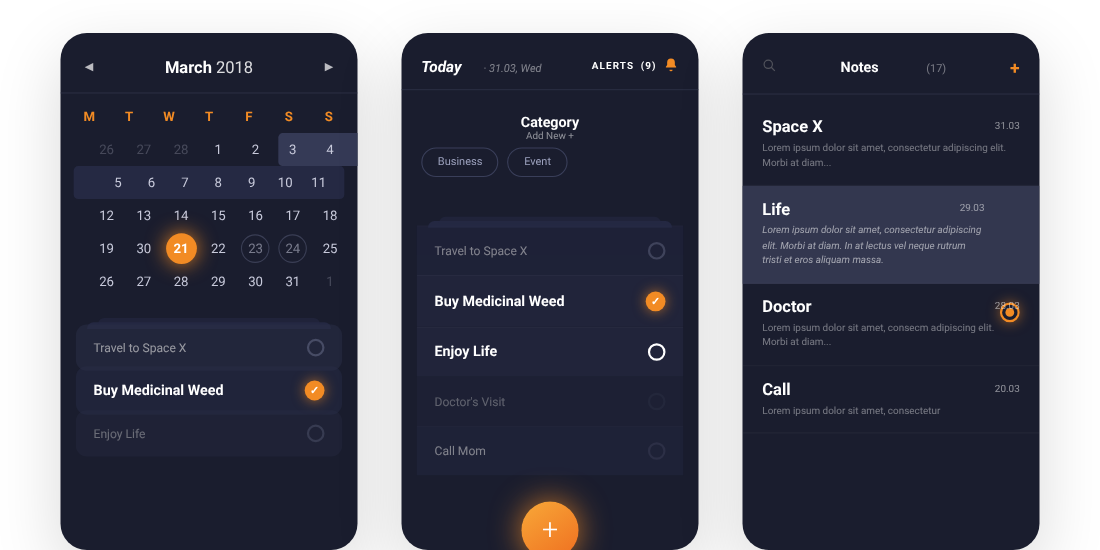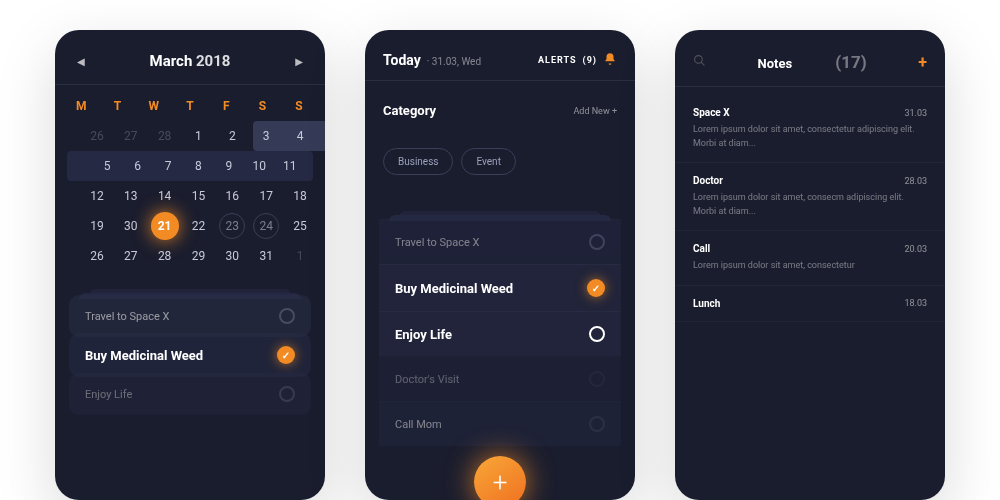--- a/index.html
+++ b/index.html
@@ -24,21 +24,21 @@
     box-shadow: 0 20px 60px rgba(0,0,0,.15);
     color: #fff;
   }
   
   .cal-header {
     display:flex; align-items:center; justify-content:space-between;
     padding: 22px 22px 14px;
     font-size: 15px;
   }
   .cal-title { font-weight: 700; }
-  .cal-title span.year { font-weight: 700; opacity:.85;margin-top:20px; }
+  .cal-title span.year { font-weight: 400; opacity:.85;margin-top:20px; }
   .arrow { opacity:.7; font-size:10px; }
   .divider { height:1px; background:#2a2e42; margin:0 0 8px; }
   .dow-row, .week-row {
     display:grid; grid-template-columns:repeat(7,1fr);
     text-align:center; font-size:12px;
     padding: 0 8px;
   }
   .dow-row { color:#f28b24; font-weight:700; padding-top:6px; padding-bottom:8px; }
   .week-row { position:relative;padding-left:25px; }
   .day-cell {
@@ -87,27 +87,27 @@
     height:6px; background:#242842; border-radius:10px 10px 0 0;
     margin:0 10px -2px;
   }
   .task-stack-back2 { margin:0 20px -2px; opacity:.6; }
 
   
   .today-header {
     display:flex; justify-content:space-between; align-items:center;
     padding:22px 18px 12px; font-size:12px;
   }
-  .today-left { display:flex; align-items:baseline; gap:6px;}
+  .today-left { display:flex; align-items:baseline; gap:20px;font-style:italic;}
   .today-left b { font-size:14px;}
   .today-sub { opacity:.45; font-size:10px; }
   .alerts { display:flex; align-items:center; gap:6px; font-size:9px; letter-spacing:1px; font-weight:700;}
   .bell svg { width:14px; height:14px; fill:#f28b24;}
   .cat-wrap { padding:14px 18px 10px;}
-  .cat-head { display:flex; justify-content:space-between; align-items:center; font-size:12px; margin-bottom:30px;}
+  .cat-head { display:flex; justify-content:space-between; align-items:center; font-size:12px; margin-bottom:5px;flex-direction:column;}
   .cat-head b { font-size:13px;}
   .addnew { font-size:9px; opacity:.5; }
   .chips { display:flex; gap:8px; }
   .chip {
     padding:7px 14px; border-radius:999px; font-size:10px;
     border:1px solid #3a3f5a; color:#9ba0bc;
   }
   .chip.active {
     background:linear-gradient(90deg,#f7a838,#f07020);
     border:none; color:#fff; font-weight:700;
@@ -130,28 +130,28 @@
     box-shadow:0 0 28px rgba(242,139,36,.8);
   }
   .fab-plus { color:#fff; font-size:26px; font-weight:300; line-height:1;}
 
   
   .notes-header {
     display:flex; justify-content:space-between; align-items:center;
     padding:22px 18px 14px; font-size:13px;
   }
   .notes-title { font-weight:700;}
-  .notes-count { opacity:.4; font-weight:700; font-size:17px;margin-left:40px;}
+  .notes-count { opacity:.4; font-weight:400; font-size:10px;margin-left:40px;}
   .search-ic { opacity:.5; font-size:13px;}
   .plus-ic { color:#f28b24; font-size:16px; font-weight:700;}
   .note-item {
     padding:12px 18px; border-bottom:1px solid rgba(255,255,255,.04);
   }
   .note-top { display:flex; justify-content:space-between; align-items:center; }
-  .note-top b { font-size:10px;}
+  .note-top b { font-size:15px;}
   .note-date { font-size:9px; opacity:.5;}
   .note-body { font-size:9px; opacity:.4; margin-top:5px; line-height:1.5; font-style:normal;}
   .note-item.highlight {
     background:#33374f;
   }
   .note-item.highlight .note-body { font-style:italic; opacity:.55;}
   .radio-sel {
     width:18px; height:18px; border:2px solid #f28b24; border-radius:50%;
     display:flex; align-items:center; justify-content:center;
     position:absolute; right:18px; margin-top:30px;
@@ -323,36 +323,38 @@
   <div class="divider"></div>
 
   <div class="note-item">
     <div class="note-top">
       <b>Space X</b>
       <span class="note-date">31.03</span>
     </div>
     <div class="note-body">Lorem ipsum dolor sit amet, consectetur adipiscing elit. Morbi at diam...</div>
   </div>
 
+  <div class="note-item highlight">
+    <div class="note-top">
+      <b>Life</b>
+      <span class="note-date">29.03</span>
+    </div>
+    <div class="note-body">Lorem ipsum dolor sit amet, consectetur adipiscing elit. Morbi at diam. In at lectus vel neque rutrum tristi et eros aliquam massa.</div>
+    <span class="radio-sel"></span>
+  </div>
 
   <div class="note-item">
     <div class="note-top">
       <b>Doctor</b>
       <span class="note-date">28.03</span>
     </div>
     <div class="note-body">Lorem ipsum dolor sit amet, consecm adipiscing elit. Morbi at diam...</div>
   </div>
 
   <div class="note-item">
     <div class="note-top">
       <b>Call</b>
       <span class="note-date">20.03</span>
     </div>
     <div class="note-body">Lorem ipsum dolor sit amet, consectetur</div>
   </div>
 
-  <div class="note-item">
-    <div class="note-top">
-      <b>Lunch</b>
-      <span class="note-date">18.03</span>
-    </div>
-  </div>
 </div>
 
 </body></html>

